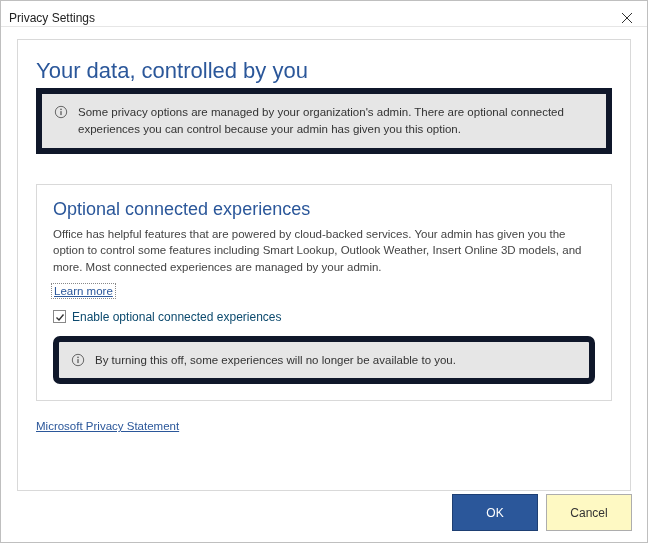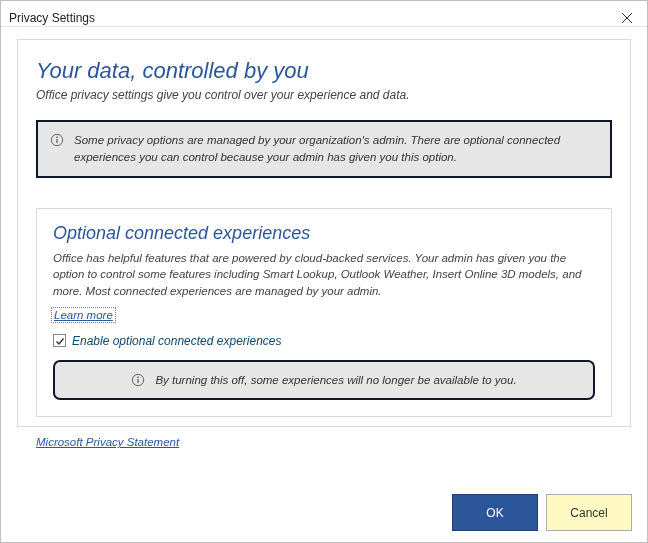--- a/index.html
+++ b/index.html
@@ -34,48 +34,46 @@
     justify-content: center;
     cursor: default;
   }
   .close-btn svg { width: 10px; height: 10px; }
   .content-wrap {
     padding: 12px 16px 0 16px;
   }
   .panel {
     border: 1px solid #d9d9d9;
     padding: 18px 18px 25px 18px;
-    height: 388px;
+    height: 452px;
     position: relative;
-    font-style: italic;
   }
   .heading {
     font-size: 22px;
     font-weight: 400;
     color: #2b579a;
     margin: 0 0 4px 0;
     line-height: 1.2;
     font-family: "Segoe UI Light","Segoe UI",sans-serif;
   }
   .subhead {
     font-size: 12px;
     color: #444;
     margin: 0 0 18px 0;
   }
   .info-banner {
     background: #e6e6e6;
-    border: 2px solid #0f172a;
+    border: 6px solid #0f172a;
     padding: 10px 12px;
     display: flex;
     align-items: flex-start;
     gap: 10px;
     color: #333;
     font-size: 11.5px;
     line-height: 1.45;
-    justify-content: center;
   }
   .info-banner.inner {
     margin-top: 12px;
     border-radius: 7px;
   }
   .info-icon-wrap {
     flex: 0 0 14px;
     padding-top: 1px;
   }
   .info-icon-wrap svg { width: 14px; height: 14px; display:block;}
@@ -168,21 +166,20 @@
       <line x1="0" y1="0" x2="10" y2="10" stroke="#333" stroke-width="1"></line>
       <line x1="10" y1="0" x2="0" y2="10" stroke="#333" stroke-width="1"></line>
     </svg>
   </div>
 </div>
 
 <div class="content-wrap">
   <div class="panel">
 
     <h1 class="heading">Your data, controlled by you</h1>
-    <p class="subhead">Office privacy settings give you control over your experience and data.</p>
 
     <div class="info-banner">
       <span class="info-icon-wrap">
         <svg viewBox="0 0 16 16">
           <circle cx="8" cy="8" r="6.5" fill="none" stroke="#555" stroke-width="1"></circle>
           <rect x="7.3" y="7" width="1.4" height="4.5" fill="#555"></rect>
           <rect x="7.2" y="4.2" width="1.6" height="1.6" fill="#555"></rect>
         </svg>
       </span>
       <span>Some privacy options are managed by your organization's admin. There are optional connected experiences you can control because your admin has given you this option.</span>

